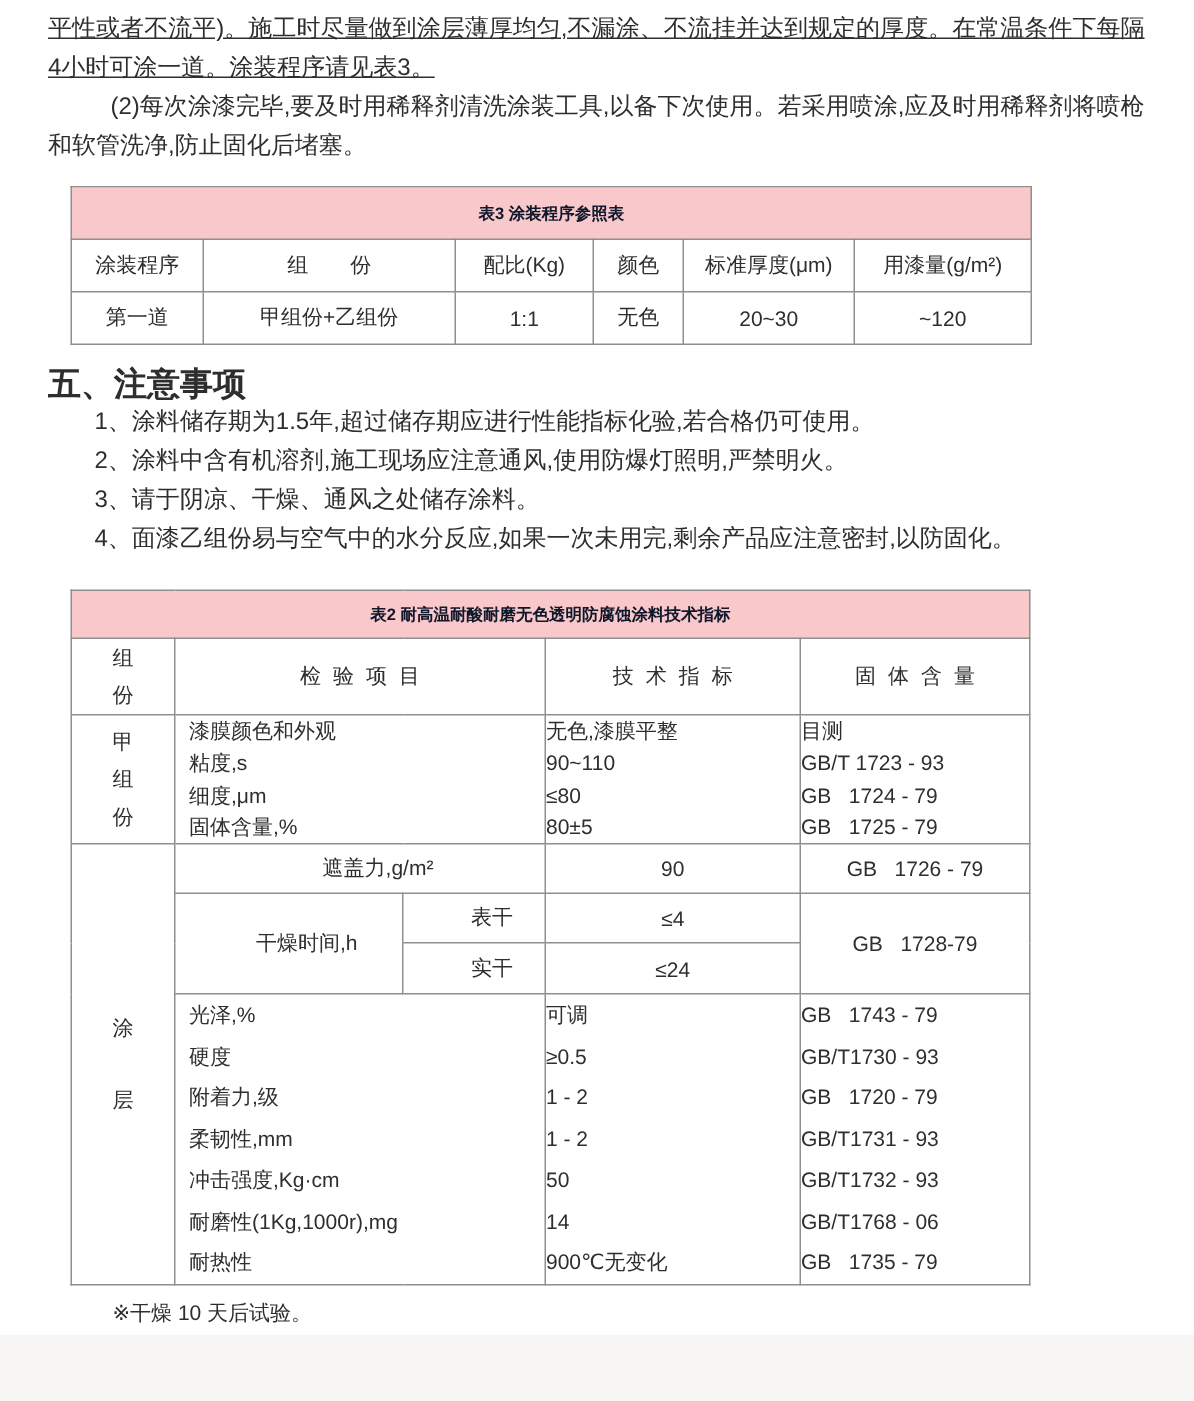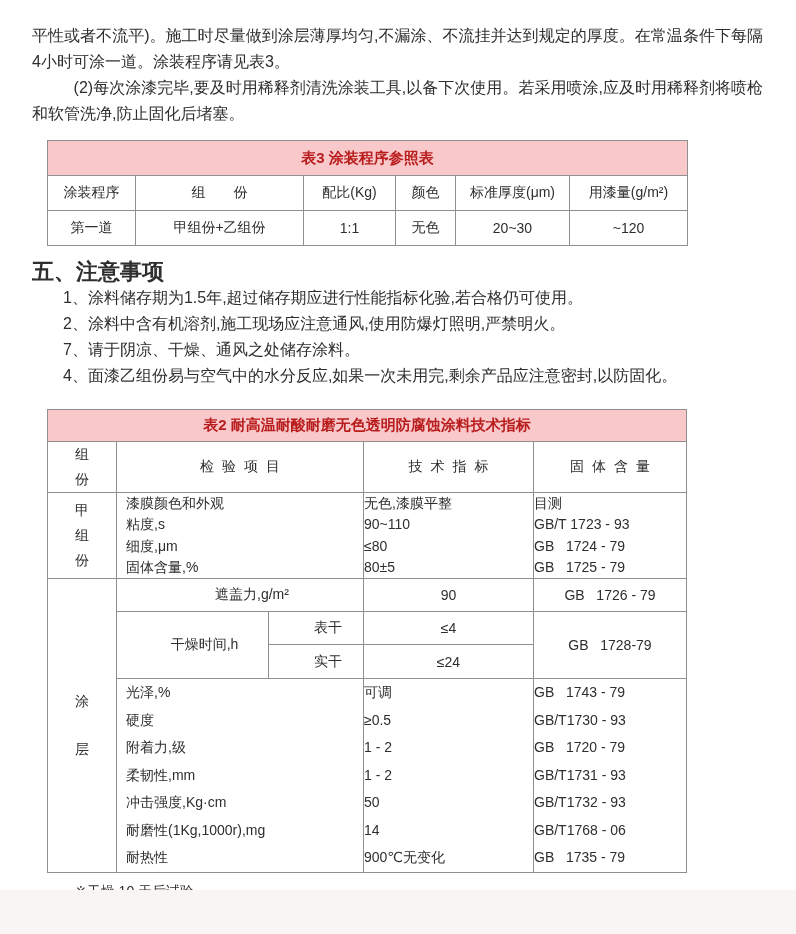--- a/index.html
+++ b/index.html
@@ -17,40 +17,40 @@
     height: 934px;
     background: #ffffff;
     overflow: hidden;
   }
   .para {
     margin: 0 33px 0 32px;
     font-size: 16px;
     line-height: 26px;
     text-align: justify;
   }
-  .para.first { padding-top: 23px; }
+  .para.first { padding-top: 7px; text-decoration: underline; }
   .para.indent { text-indent: 2.6em; }
 
   table.doc-table {
     border-collapse: collapse;
     table-layout: fixed;
     margin-left: 47px;
     font-size: 14px;
   }
   table.doc-table td {
     border: 1px solid var(--border-color);
     text-align: center;
     vertical-align: middle;
     overflow: hidden;
   }
   .tbl-title {
     background: var(--table-header-bg);
     font-weight: bold;
-    font-size: 15px;
-    color: #b91c1c;
+    font-size: 11px;
+    color: #0f172a;
   }
 
   
   table.t3 { margin-top: 13px; width: 640px; }
   table.t3 tr.title-row td { height: 30px; }
   table.t3 tr { height: 35px; }
 
   
   .notes { margin: 12px 33px 0 32px; }
   .notes-heading { font-size: 22px; font-weight: bold; line-height: 27px; }
@@ -121,21 +121,21 @@
         <td>20~30</td>
         <td>~120</td>
       </tr>
     </tbody>
   </table>
 
   <div class="notes">
     <div class="notes-heading">五、注意事项</div>
     <div class="note-item">1、涂料储存期为1.5年,超过储存期应进行性能指标化验,若合格仍可使用。</div>
     <div class="note-item">2、涂料中含有机溶剂,施工现场应注意通风,使用防爆灯照明,严禁明火。</div>
-    <div class="note-item">7、请于阴凉、干燥、通风之处储存涂料。</div>
+    <div class="note-item">3、请于阴凉、干燥、通风之处储存涂料。</div>
     <div class="note-item">4、面漆乙组份易与空气中的水分反应,如果一次未用完,剩余产品应注意密封,以防固化。</div>
   </div>
 
   <table class="doc-table t2">
     <colgroup>
       <col style="width:69px">
         <col style="width:152px">
         <col style="width:95px">
       <col style="width:170px">
         <col style="width:153px">

